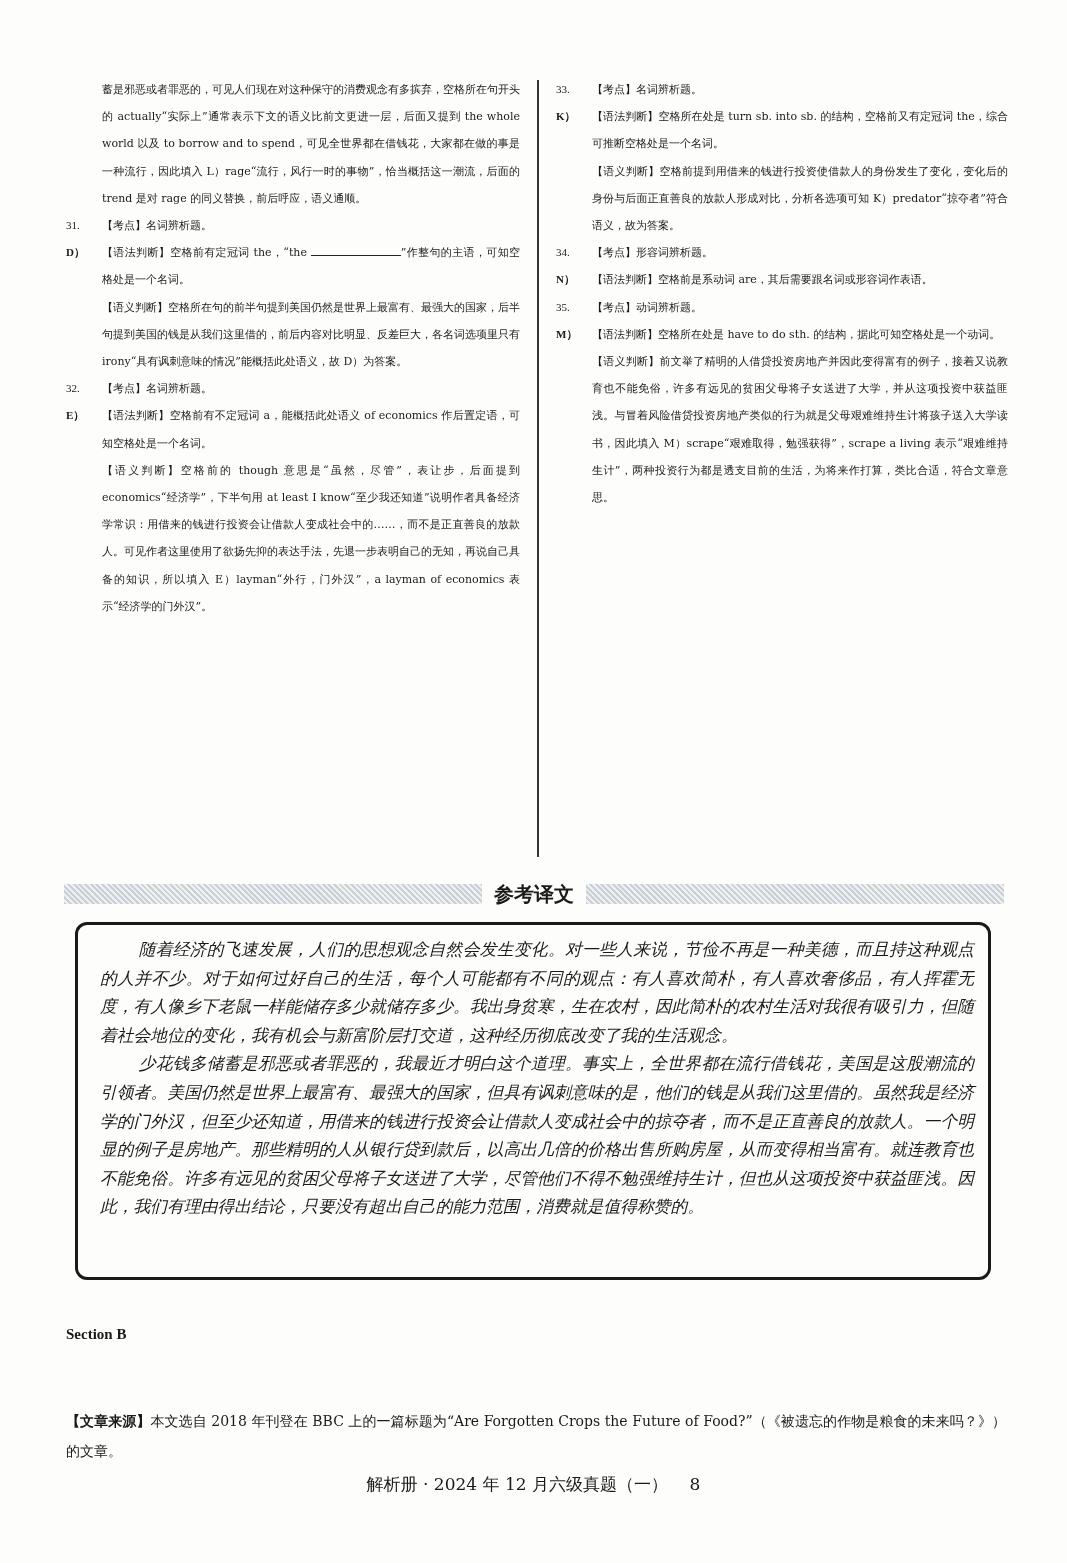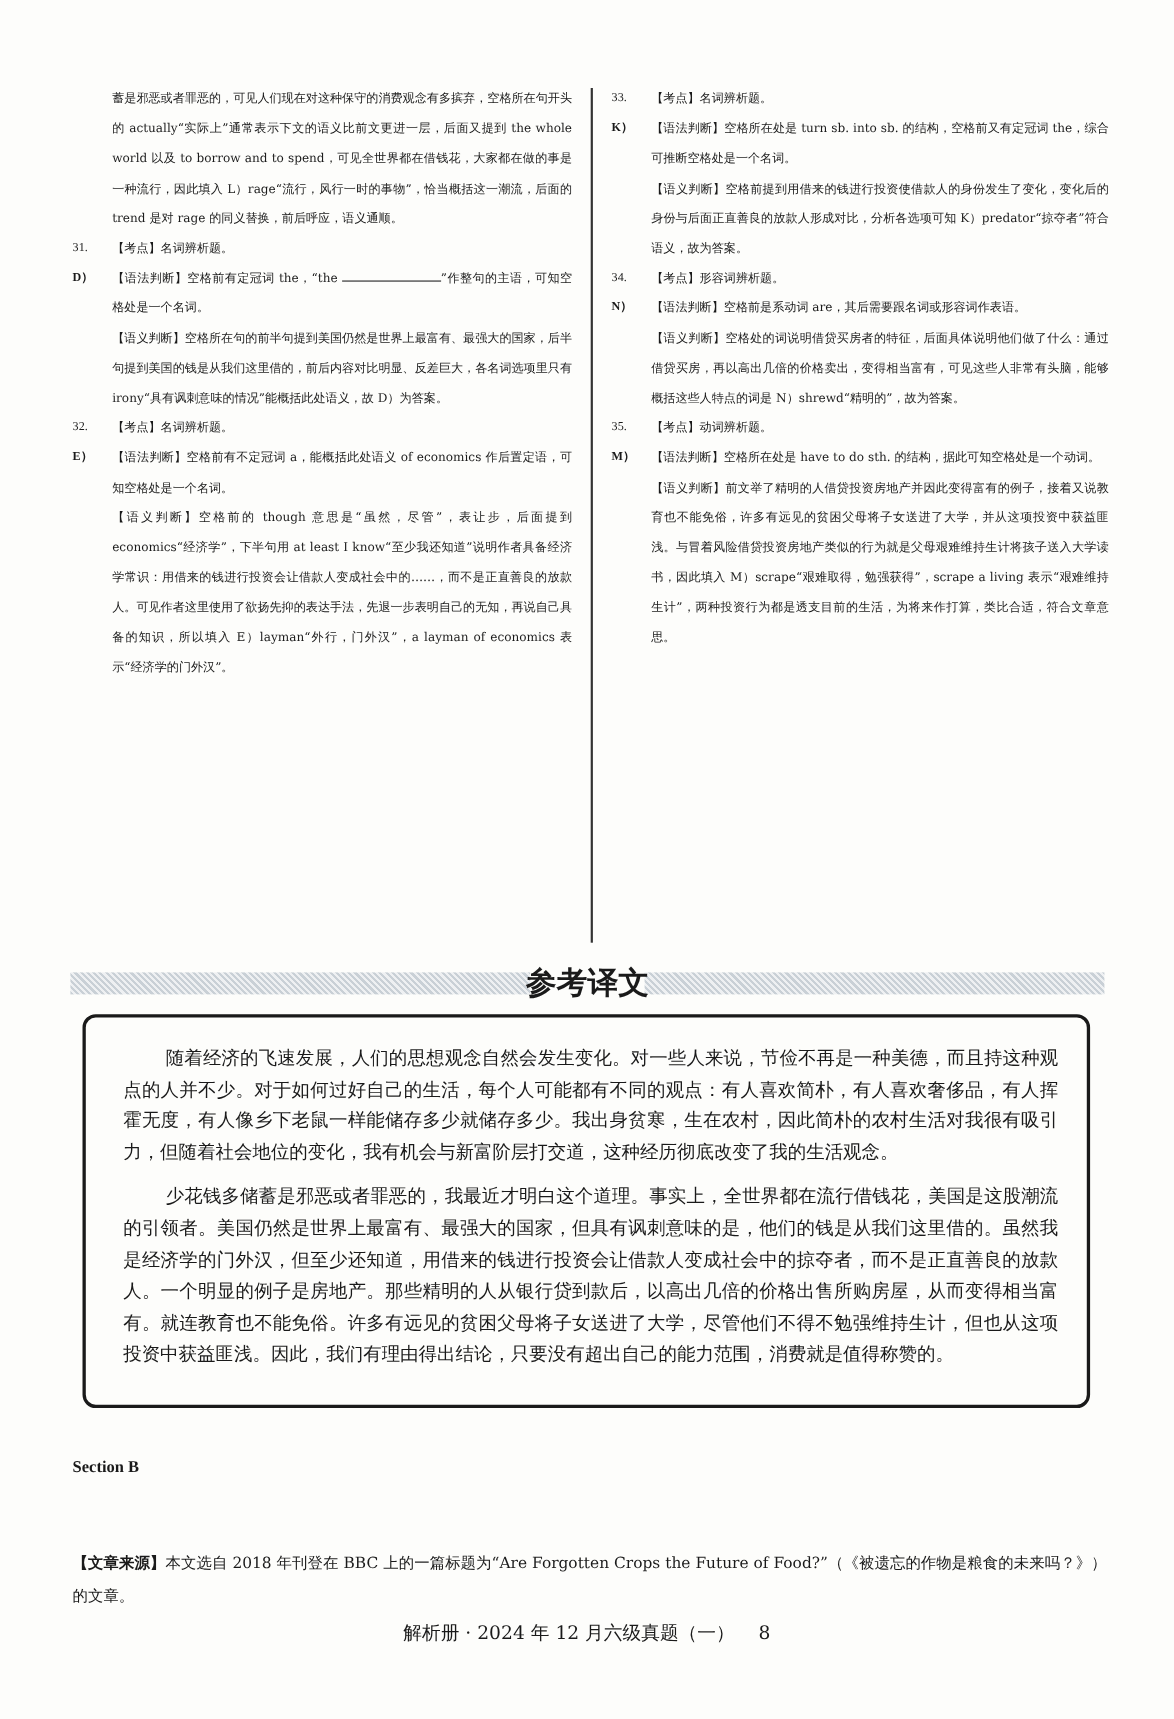--- a/index.html
+++ b/index.html
@@ -14,23 +14,23 @@
   .item { position:relative; padding-left:36px; text-align:justify; }
   .item .lbl { position:absolute; left:0; top:0; font-weight:bold; font-family:"Liberation Serif",serif; }
   .item .num { position:absolute; left:0; top:0; font-family:"Liberation Serif",serif; }
   .item .kd { font-weight:normal; }
   .para { padding-left:36px; text-align:justify; }
   .blank { display:inline-block; width:90px; border-bottom:1.5px solid #222; height:14px; vertical-align:baseline; }
   .banner { position:absolute; left:64px; top:880px; width:940px; height:28px; }
   .banner .hatch { position:absolute; top:4px; height:20px; background:repeating-linear-gradient(45deg,#c9d0d6 0 2px,#eef0f2 2px 4px); }
   .banner .hatch.l { left:0; width:418px; }
   .banner .hatch.r { right:0; width:418px; }
-  .banner .title { position:absolute; left:0; right:0; top:0; text-align:center; font-family:"DejaVu Sans","Liberation Sans",sans-serif; font-weight:bold; font-size:28px; line-height:28px; }
+  .banner .title { position:absolute; left:0; right:0; top:0; text-align:center; font-family:"DejaVu Sans","Liberation Sans",sans-serif; font-weight:bold; font-size:20px; line-height:28px; }
   .trans-box { position:absolute; left:75px; top:922px; width:916px; height:358px; border:3px solid #1a1a1a; border-radius:12px; box-sizing:border-box; padding:10px 14px 0 22px; font-size:16.8px; line-height:28.6px; }
-  .trans-box p { margin:12px; text-indent:2.3em; text-align:justify; }
+  .trans-box p { margin:0; text-indent:2.3em; text-align:justify;font-style:italic; }
   .section-b { position:absolute; left:66px; top:1326px; font-family:"Liberation Serif",serif; font-weight:bold; font-size:15px; }
   .source { position:absolute; left:66px; top:1406px; width:940px; font-size:14px; line-height:30px; text-align:justify; }
   .source .kd { font-weight:bold; }
   .footer { position:absolute; left:0; width:1067px; top:1473px; text-align:center; font-size:17px; }
 </style>
 </head>
 <body>
 
 <div class="col left">
   <div class="para">蓄是邪恶或者罪恶的，可见人们现在对这种保守的消费观念有多摈弃，空格所在句开头的 actually“实际上”通常表示下文的语义比前文更进一层，后面又提到 the whole world 以及 to borrow and to spend，可见全世界都在借钱花，大家都在做的事是一种流行，因此填入 L）rage“流行，风行一时的事物”，恰当概括这一潮流，后面的 trend 是对 rage 的同义替换，前后呼应，语义通顺。</div>
@@ -76,23 +76,20 @@
   </div>
 
   <div class="item">
     <span class="num">34.</span>
     <span class="kd">【考点】</span><span>形容词辨析题。</span>
   </div>
   <div class="item">
     <span class="lbl">N）</span>
     <span class="kd">【语法判断】</span><span>空格前是系动词 are，其后需要跟名词或形容词作表语。</span>
   </div>
-  <div class="para">
-    <span class="kd">【语义判断】</span><span>空格处的词说明借贷买房者的特征，后面具体说明他们做了什么：通过借贷买房，再以高出几倍的价格卖出，变得相当富有，可见这些人非常有头脑，能够概括这些人特点的词是 N）shrewd“精明的”，故为答案。</span>
-  </div>
 
   <div class="item">
     <span class="num">35.</span>
     <span class="kd">【考点】</span><span>动词辨析题。</span>
   </div>
   <div class="item">
     <span class="lbl">M）</span>
     <span class="kd">【语法判断】</span><span>空格所在处是 have to do sth. 的结构，据此可知空格处是一个动词。</span>
   </div>
   <div class="para">

